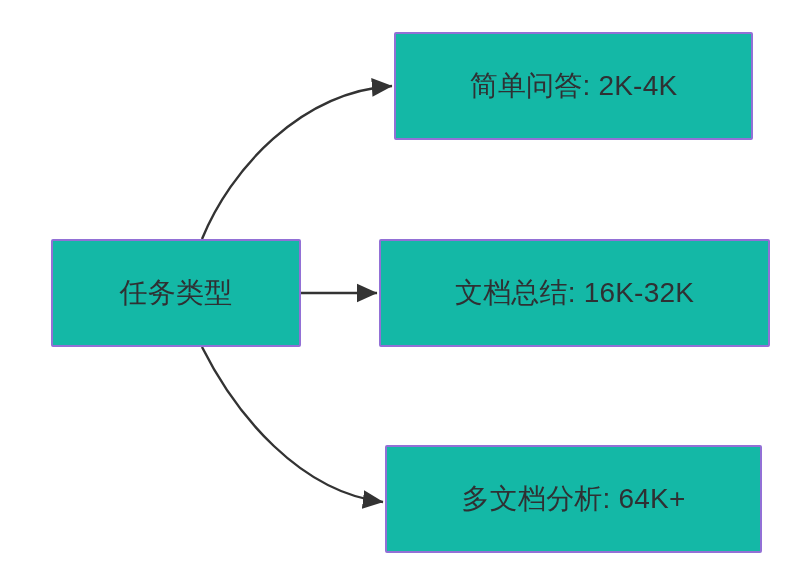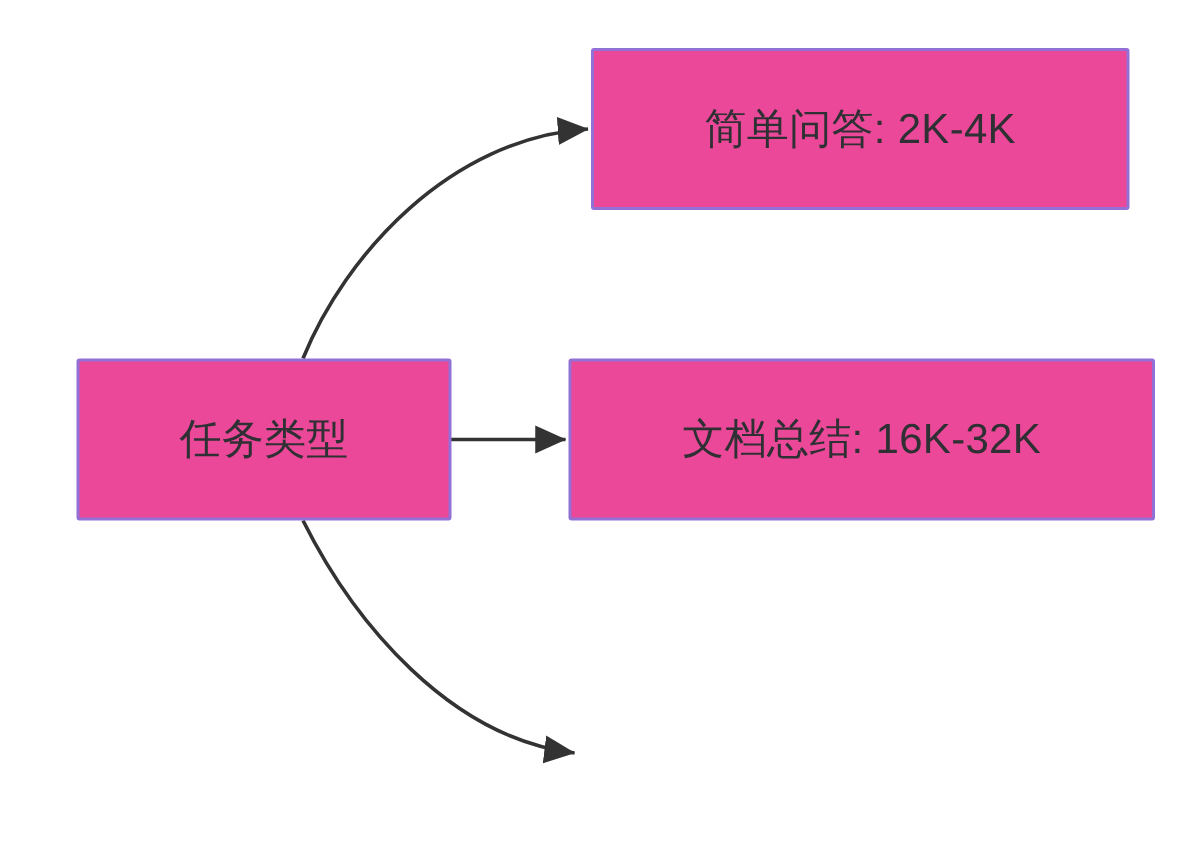--- a/index.html
+++ b/index.html
@@ -19,21 +19,21 @@
     position: absolute;
     left: 0;
     top: 0;
     width: 787px;
     height: 572px;
     pointer-events: none;
   }
   .node {
     position: absolute;
     box-sizing: border-box;
-    background: #ec4899;
+    background: #14b8a6;
     border: 2px solid #9270d6;
     border-radius: 2px;
     display: flex;
     align-items: center;
     justify-content: center;
   }
   .node-label {
     color: #2f3033;
     font-size: 28px;
     line-height: 1.2;
@@ -72,14 +72,17 @@
   </div>
 
   <div class="node" id="node-simple-qa">
     <span class="node-label">简单问答: 2K-4K</span>
   </div>
 
   <div class="node" id="node-doc-sum">
     <span class="node-label">文档总结: 16K-32K</span>
   </div>
 
+  <div class="node" id="node-multi-doc">
+    <span class="node-label">多文档分析: 64K+</span>
+  </div>
 
 </div>
 
 </body></html>

